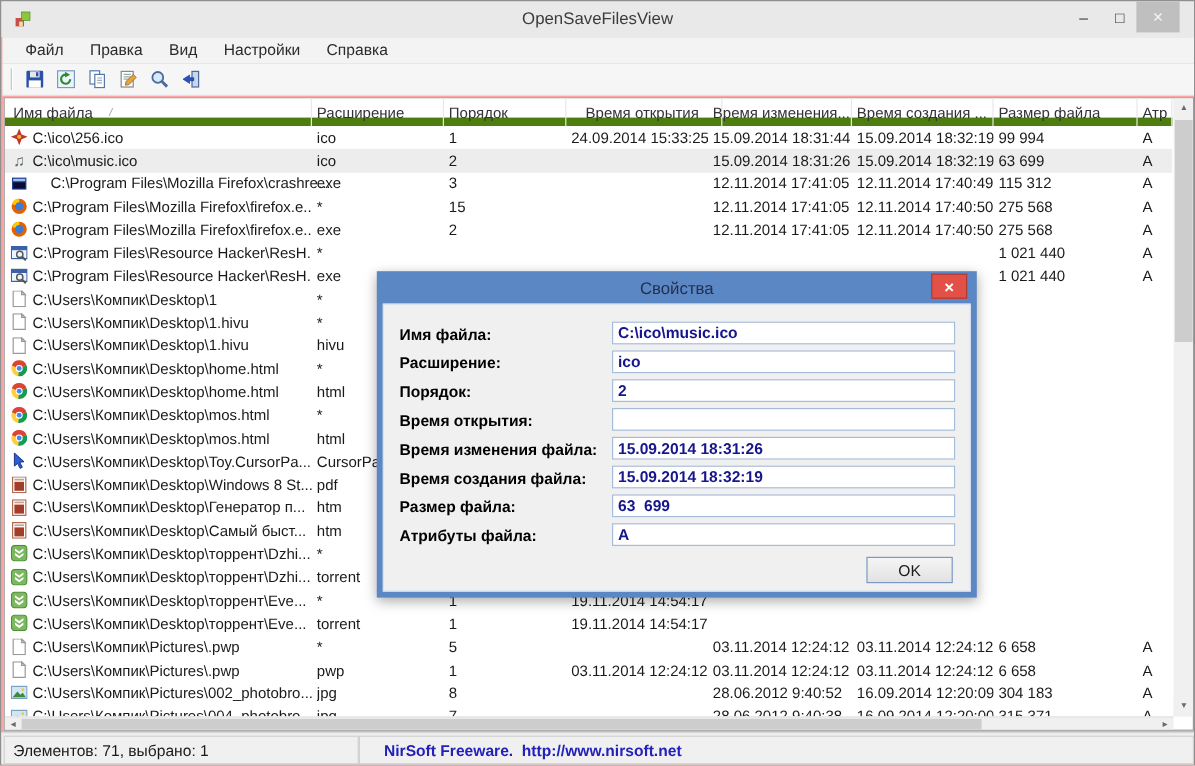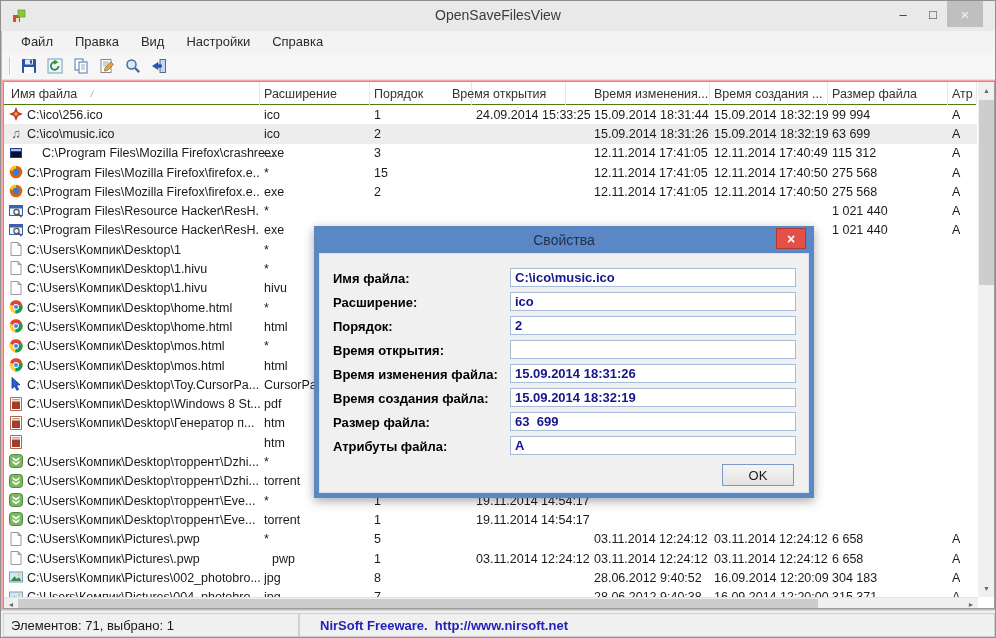--- a/index.html
+++ b/index.html
@@ -19,21 +19,21 @@
   .menubar{position:absolute;left:1px;top:30px;width:994px;height:22px;background:#f3f3f3;display:flex;align-items:center;padding-left:8px;}
   .menu-item{padding:2px 11px 3px 11px;font-size:13px;color:#2b2b2b;}
 
   
   .toolbar{position:absolute;left:1px;top:52px;width:994px;height:27px;background:#f6f6f6;display:flex;align-items:center;border-bottom:1px solid #e0e0e0;}
   .tb-grip{width:2px;height:18px;border-left:1px solid #c8c8c8;border-right:1px solid #fff;margin:0 6px 0 7px;}
   .tb-btn{width:24px;height:22px;display:flex;align-items:center;justify-content:center;margin-right:2px;}
 
   
   .listview{position:absolute;left:2px;top:80px;width:992px;height:528px;background:#fff;border:1px solid #9c9c9c;overflow:hidden;}
-  .lheader{position:absolute;left:0;top:0;width:973px;height:23px;background:#fff;border-bottom:1px solid #4d7c0f;}
+  .lheader{position:absolute;left:0;top:0;width:973px;height:23px;background:#fff;border-bottom:7px solid #4d7c0f;}
   .hcell{position:absolute;top:0;height:23px;font-size:12.5px;color:#333;display:flex;align-items:center;padding-left:4px;border-right:1px solid #e8e8e8;overflow:hidden;white-space:nowrap;}
   .sortmark{font-size:9px;color:#9a9a9a;margin-left:14px;transform:skewX(-12deg);}
   .rows{position:absolute;left:0;top:23px;width:973px;height:492px;overflow:hidden;}
   .row{position:absolute;left:0;width:973px;height:19.3px;}
   .row.selected{background:#ededed;}
   .cell{position:absolute;top:0;height:19.3px;font-size:12.5px;color:#1a1a1a;display:flex;align-items:center;overflow:hidden;white-space:nowrap;}
   .fileicon{position:absolute;left:5px;top:2px;width:14px;height:14px;}
 
   
   .vscroll{position:absolute;left:974px;top:0;width:17px;height:515px;background:#f0f0f0;}
@@ -139,21 +139,21 @@
         <div class="hcell" style="left: 0px; width: 256px; padding-left: 7px;">
           <span>Имя файла</span>
           <span class="sortmark">/</span>
         </div>
         <div class="hcell" style="left: 256px; width: 110px;">
           <span>Расширение</span>
         </div>
         <div class="hcell" style="left: 366px; width: 102px;">
           <span>Порядок</span>
         </div>
-        <div class="hcell" style="left: 444px; width: 118px; text-align: right;">
+        <div class="hcell" style="left: 480px; width: 118px; text-align: right;">
           <span>Время открытия</span>
         </div>
         <div class="hcell" style="left: 586px; width: 120px;">
           <span>Время изменения...</span>
         </div>
         <div class="hcell" style="left: 824px; width: 120px;">
           <span>Размер файла</span>
         </div>
         <div class="hcell" style="left: 706px; width: 118px;">
           <span>Время создания ...</span>
@@ -419,20 +419,21 @@
           <div class="cell" style="left: 710px; width: 114px;"></div>
           <div class="cell" style="left: 828px; width: 116px;"></div>
           <div class="cell" style="left: 948px; width: 25px;"></div>
         </div>
         <div class="row" style="top: 328.1px;">
           <span class="fileicon"><svg width="14" height="14" viewBox="0 0 14 14">
               <path d="M1.5,0.5 h11 v13 h-11 z" fill="#fff" stroke="#b06a50"></path>
               <rect x="3" y="2" width="8" height="1.4" fill="#c8a090"></rect>
               <rect x="3" y="4.5" width="8" height="7.5" fill="#a33c28"></rect>
             </svg></span>
+          <div class="cell" style="left: 23px; width: 233px;">C:\Users\Компик\Desktop\Самый быст...</div>
           <div class="cell" style="left: 260px; width: 106px;">htm</div>
           <div class="cell" style="left: 370px; width: 98px;"></div>
           <div class="cell" style="left: 472px; width: 114px;"></div>
           <div class="cell" style="left: 590px; width: 116px;"></div>
           <div class="cell" style="left: 710px; width: 114px;"></div>
           <div class="cell" style="left: 828px; width: 116px;"></div>
           <div class="cell" style="left: 948px; width: 25px;"></div>
         </div>
         <div class="row" style="top: 347.4px;">
           <span class="fileicon"><svg width="14" height="14" viewBox="0 0 14 14">
@@ -507,21 +508,21 @@
           <div class="cell" style="left: 710px; width: 114px;">03.11.2014 12:24:12</div>
           <div class="cell" style="left: 828px; width: 116px;">6 658</div>
           <div class="cell" style="left: 948px; width: 25px;">A</div>
         </div>
         <div class="row" style="top: 443.9px;">
           <span class="fileicon"><svg width="14" height="14" viewBox="0 0 14 14">
               <path d="M2,0.5 h7 l3,3 v10 h-10 z" fill="#fff" stroke="#9a9a9a"></path>
               <path d="M9,0.5 l3,3 h-3 z" fill="#dcdcdc" stroke="#9a9a9a"></path>
             </svg></span>
           <div class="cell" style="left: 23px; width: 233px;">C:\Users\Компик\Pictures\.pwp</div>
-          <div class="cell" style="left: 268px; width: 106px;">pwp</div>
+          <div class="cell" style="left: 260px; width: 106px;">pwp</div>
           <div class="cell" style="left: 370px; width: 98px;">1</div>
           <div class="cell" style="left: 472px; width: 114px;">03.11.2014 12:24:12</div>
           <div class="cell" style="left: 590px; width: 116px;">03.11.2014 12:24:12</div>
           <div class="cell" style="left: 710px; width: 114px;">03.11.2014 12:24:12</div>
           <div class="cell" style="left: 828px; width: 116px;">6 658</div>
           <div class="cell" style="left: 948px; width: 25px;">A</div>
         </div>
         <div class="row" style="top: 463.2px;">
           <span class="fileicon"><svg width="14" height="14" viewBox="0 0 14 14">
               <rect x="0.5" y="2" width="13" height="10" fill="#cfe6f5" stroke="#7aa0c0"></rect>

